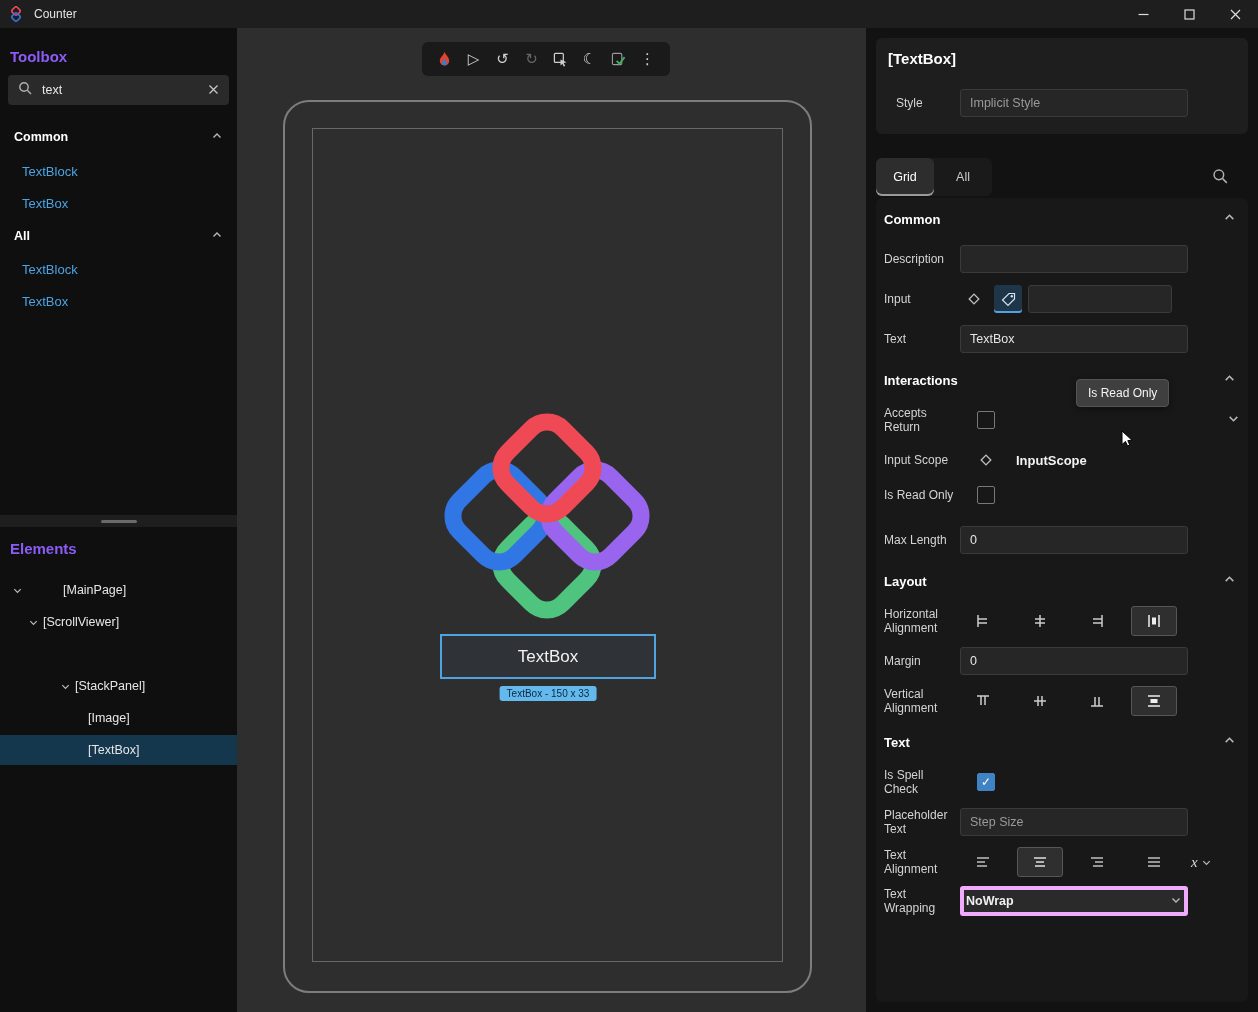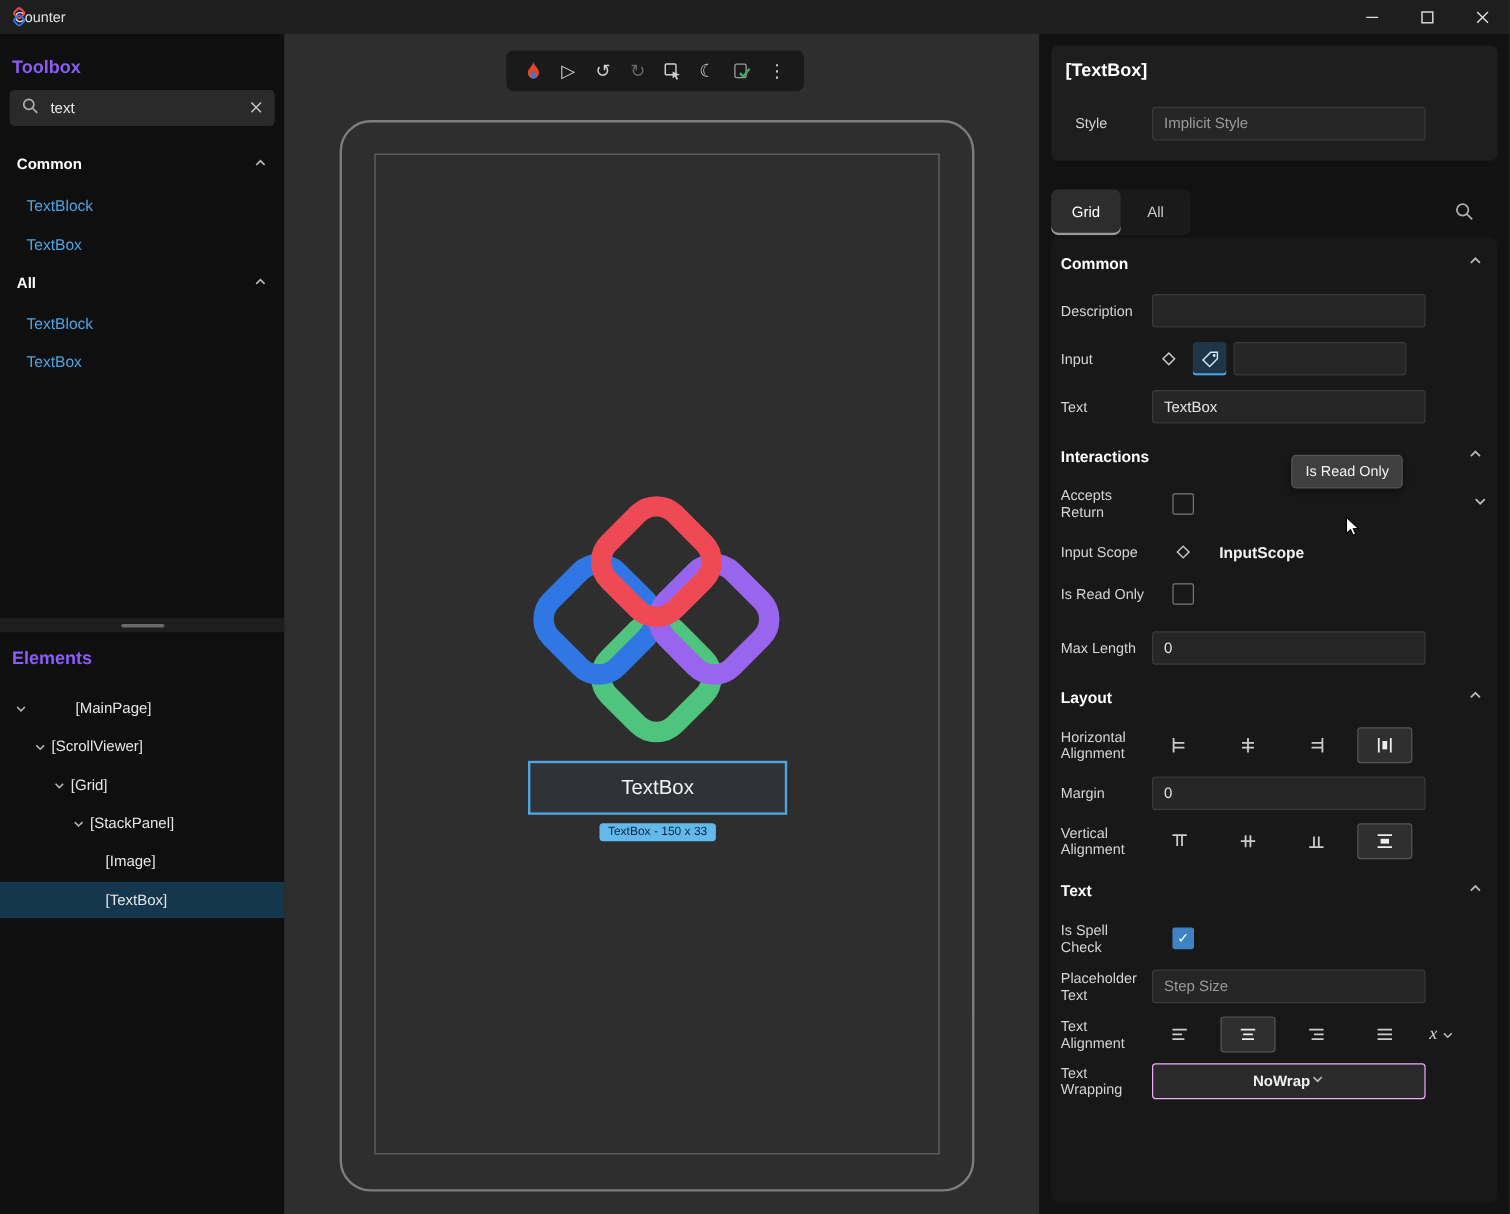--- a/index.html
+++ b/index.html
@@ -76,42 +76,42 @@
     margin-left:17px; display:flex; align-items:center; justify-content:center; }
   .cb.checked { background:#3f83c4; border-color:#3f83c4; color:#fff; font-size:12px; }
   .cb.checked::after { content:"\2713"; }
   .icon-btn { width:28px; height:28px; display:flex; align-items:center; justify-content:center;
     border-radius:3px; margin-right:6px; }
   .icon-btn.hl { background:#1f3648; box-shadow:inset 0 -2px 0 #4fa3e0; }
   .abtn-group { display:flex; gap:11px; }
   .abtn { width:46px; height:30px; display:flex; align-items:center; justify-content:center;
     border:1px solid transparent; border-radius:3px; }
   .abtn.sel { background:#2f2f2f; border-color:#565656; }
-  .dropdown { width:228px; height:30px; background:#2a2a2a; border:1px solid #f0abfc; border-radius:3px;
-    display:flex; align-items:center; padding:0 2px; justify-content:center; }
+  .dropdown { width:228px; height:30px; background:#2a2a2a; border:4px solid #f0abfc; border-radius:3px;
+    display:flex; align-items:center; padding:0 2px; justify-content:space-between; }
   .dropdown .val { font-size:12.5px; font-weight:bold; color:#f0f0f0; }
   .tooltip { position:absolute; left:200px; top:181px; height:28px; background:#3f3f3f; border:1px solid #555;
     border-radius:4px; display:flex; align-items:center; padding:0 11px; font-size:12px; color:#f3f3f3;
     z-index:6; box-shadow:0 2px 6px rgba(0,0,0,.4); }
   .bold-val { font-size:13px; font-weight:bold; color:#f2f2f2; margin-left:10px; }
   .font-dd { display:flex; align-items:center; margin-left:14px; color:#d9d9d9; }
   .font-dd .x { font-family:"Liberation Serif", serif; font-style:italic; font-size:15px; }
   .cursor-pointer-overlay { position:absolute; left:1118px; top:430px; z-index:50; pointer-events:none; }
 </style>
 </head>
 <body>
 
 <div class="titlebar">
   <span class="abs" style="left:8px;top:6px;">
     <svg width="16" height="16" viewBox="0 0 16 16">
       <rect x="4.5" y="1.5" width="7" height="7" rx="2" transform="rotate(45 8 5)" fill="none" stroke="#ef4956" stroke-width="1.6"></rect>
       <rect x="4.5" y="7.5" width="7" height="7" rx="2" transform="rotate(45 8 11)" fill="none" stroke="#3076e5" stroke-width="1.6"></rect>
     </svg>
   </span>
-  <span class="app-title" style="margin-left:12px;">Counter</span>
+  <span class="app-title" style="margin-left:34px;">Counter</span>
   <div class="win-controls">
     <div class="win-btn">
       <svg width="11" height="11" viewBox="0 0 11 11">
           <line x1="0.5" y1="5.5" x2="10.5" y2="5.5" stroke="#ddd" stroke-width="1.2"></line>
         </svg>
     </div>
     <div class="win-btn">
       <svg width="11" height="11" viewBox="0 0 11 11">
           <rect x="1" y="1" width="9" height="9" fill="none" stroke="#ddd" stroke-width="1.2"></rect>
         </svg>
@@ -174,28 +174,20 @@
       </span>
     <span>[MainPage]</span>
   </div>
   <div class="tree-row" style="top:579px;padding-left:26px;">
     <span class="tree-chev">
         <svg width="11" height="11" viewBox="0 0 12 12">
           <polyline points="2.5,4.5 6,8 9.5,4.5" fill="none" stroke="#b8b8b8" stroke-width="1.4"></polyline>
         </svg>
       </span>
     <span>[ScrollViewer]</span>
-  </div>
-  <div class="tree-row" style="top:611px;padding-left:42px;">
-    <span class="tree-chev">
-        <svg width="11" height="11" viewBox="0 0 12 12">
-          <polyline points="2.5,4.5 6,8 9.5,4.5" fill="none" stroke="#b8b8b8" stroke-width="1.4"></polyline>
-        </svg>
-      </span>
-    <span>[Grid]</span>
   </div>
   <div class="tree-row" style="top:643px;padding-left:58px;">
     <span class="tree-chev">
         <svg width="11" height="11" viewBox="0 0 12 12">
           <polyline points="2.5,4.5 6,8 9.5,4.5" fill="none" stroke="#b8b8b8" stroke-width="1.4"></polyline>
         </svg>
       </span>
     <span>[StackPanel]</span>
   </div>
   <div class="tree-row" style="top:675px;padding-left:88px;">

